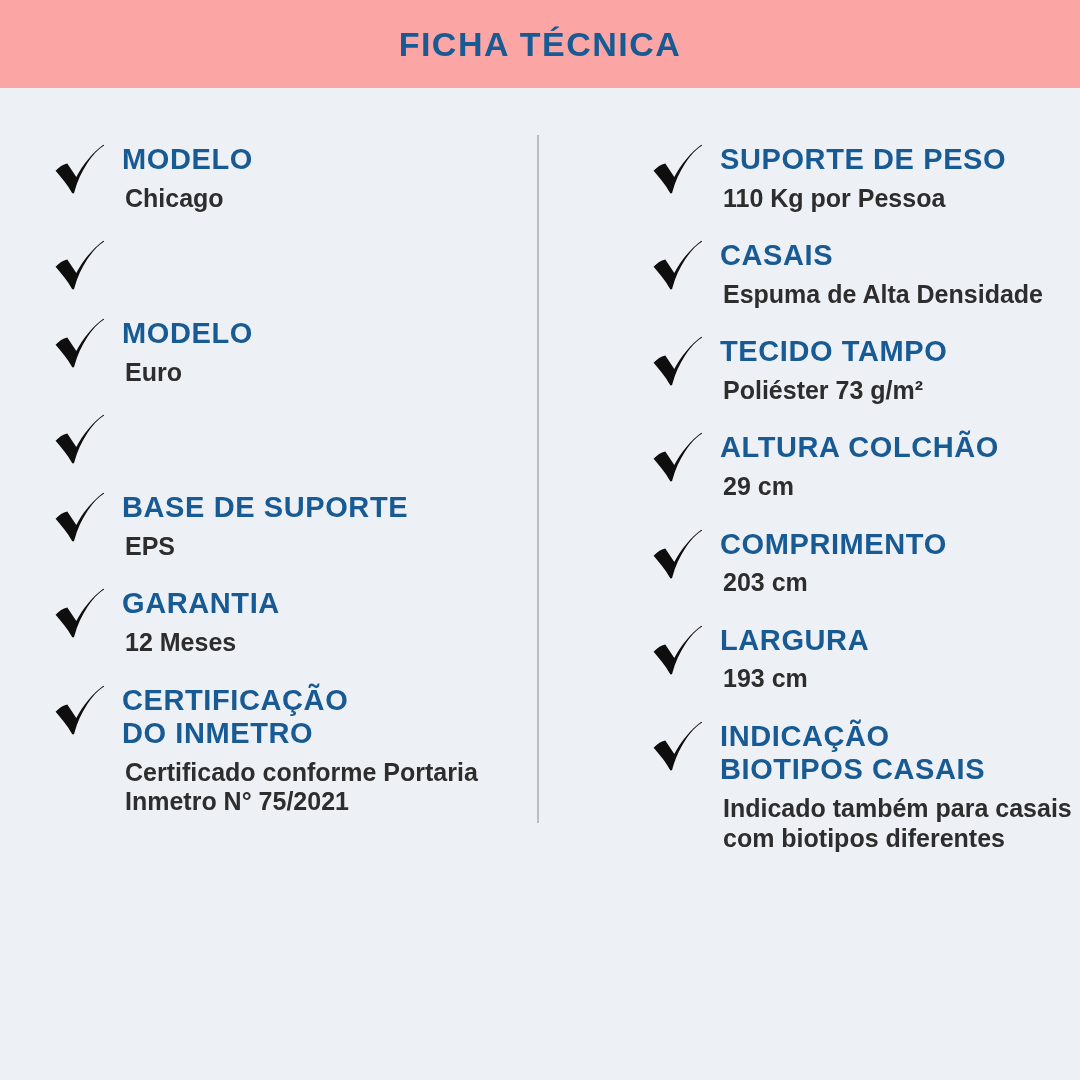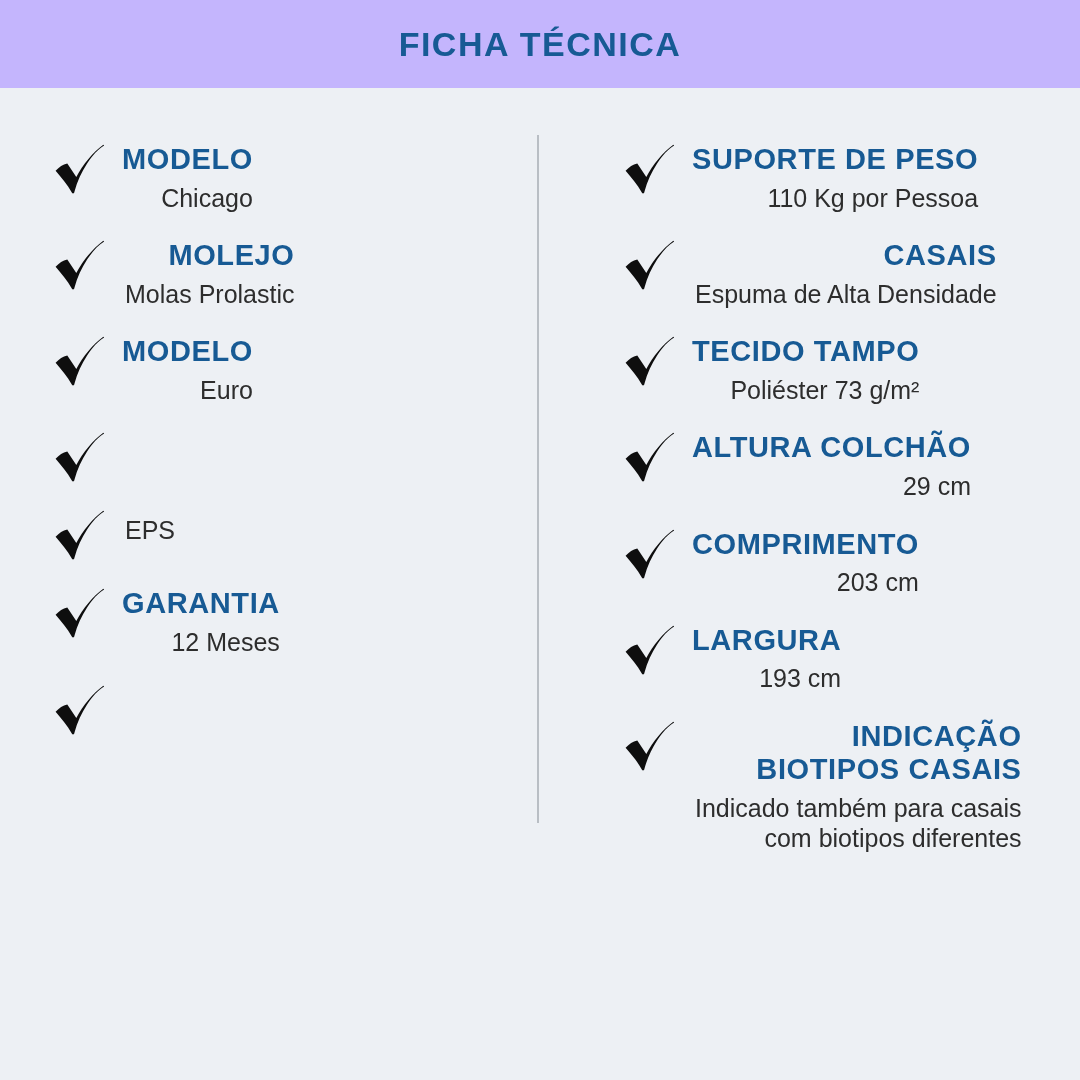--- a/index.html
+++ b/index.html
@@ -4,45 +4,45 @@
 <style>
   html, body { margin: 0; padding: 0; }
   body {
     width: 1080px; height: 1080px;
     background: #EDF0F4;
     font-family: "Liberation Sans", sans-serif;
     overflow: hidden;
   }
   .banner {
     width: 100%; height: 88px;
-    background: #c4b5fd;
+    background: #fca5a5;
     display: flex; align-items: center; justify-content: center;
   }
   .banner-title {
     color: #175A94;
     font-size: 34px;
     font-weight: 700;
     letter-spacing: 1.5px;
   }
   .content {
     position: relative;
     width: 100%; height: 992px;
     box-sizing: border-box;
     padding-top: 55px;
   }
   .divider {
     position: absolute;
     left: 537px; top: 47px;
     width: 2px; height: 688px;
     background: #B9BEC4;
   }
-  .columns { display: flex; text-align: right; }
+  .columns { display: flex; }
   .col { width: 540px; box-sizing: border-box; }
   .col-left  { padding-left: 52px; }
-  .col-right { padding-left: 82px; }
+  .col-right { padding-left: 110px; }
   .spec-item {
     display: flex;
     align-items: flex-start;
     margin-bottom: 26px;
   }
   .check {
     flex: 0 0 54px;
     width: 54px; height: 52px;
     margin-right: 16px;
     margin-top: 0px;
@@ -54,21 +54,21 @@
     color: #175A94;
     font-size: 29px;
     font-weight: 700;
     letter-spacing: 0.6px;
     line-height: 1.16;
     white-space: pre-line;
   }
   .spec-value {
     color: #2D2D2D;
     font-size: 25px;
-    font-weight: 400;
+    font-weight: 700;
     line-height: 1.18;
     margin-top: 7px;
     padding-left: 3px;
     white-space: pre-line;
   }
 </style>
 </head>
 <body>
 
 <svg width="0" height="0" style="position:absolute">
@@ -106,24 +106,20 @@
           <div class="spec-value">Chicago</div>
         </div>
       </div>
 
       <div class="spec-item">
         <span class="check">
             <svg viewBox="0 0 60 56">
               <use href="#hand-check"></use>
             </svg>
           </span>
-        <div class="spec-text">
-          <div class="spec-label">MOLEJO</div>
-          <div class="spec-value">Molas Prolastic</div>
-        </div>
       </div>
 
       <div class="spec-item">
         <span class="check">
             <svg viewBox="0 0 60 56">
               <use href="#hand-check"></use>
             </svg>
           </span>
         <div class="spec-text">
           <div class="spec-label">MODELO</div>
@@ -139,20 +135,21 @@
           </span>
       </div>
 
       <div class="spec-item">
         <span class="check">
             <svg viewBox="0 0 60 56">
               <use href="#hand-check"></use>
             </svg>
           </span>
         <div class="spec-text">
+          <div class="spec-label">BASE DE SUPORTE</div>
           <div class="spec-value">EPS</div>
         </div>
       </div>
 
       <div class="spec-item">
         <span class="check">
             <svg viewBox="0 0 60 56">
               <use href="#hand-check"></use>
             </svg>
           </span>
@@ -161,20 +158,26 @@
           <div class="spec-value">12 Meses</div>
         </div>
       </div>
 
       <div class="spec-item">
         <span class="check">
             <svg viewBox="0 0 60 56">
               <use href="#hand-check"></use>
             </svg>
           </span>
+        <div class="spec-text">
+          <div class="spec-label">CERTIFICAÇÃO
+DO INMETRO</div>
+          <div class="spec-value">Certificado conforme Portaria
+Inmetro N° 75/2021</div>
+        </div>
       </div>
 
     </div>
 
     <div class="col col-right">
 
       <div class="spec-item">
         <span class="check">
             <svg viewBox="0 0 60 56">
               <use href="#hand-check"></use>

